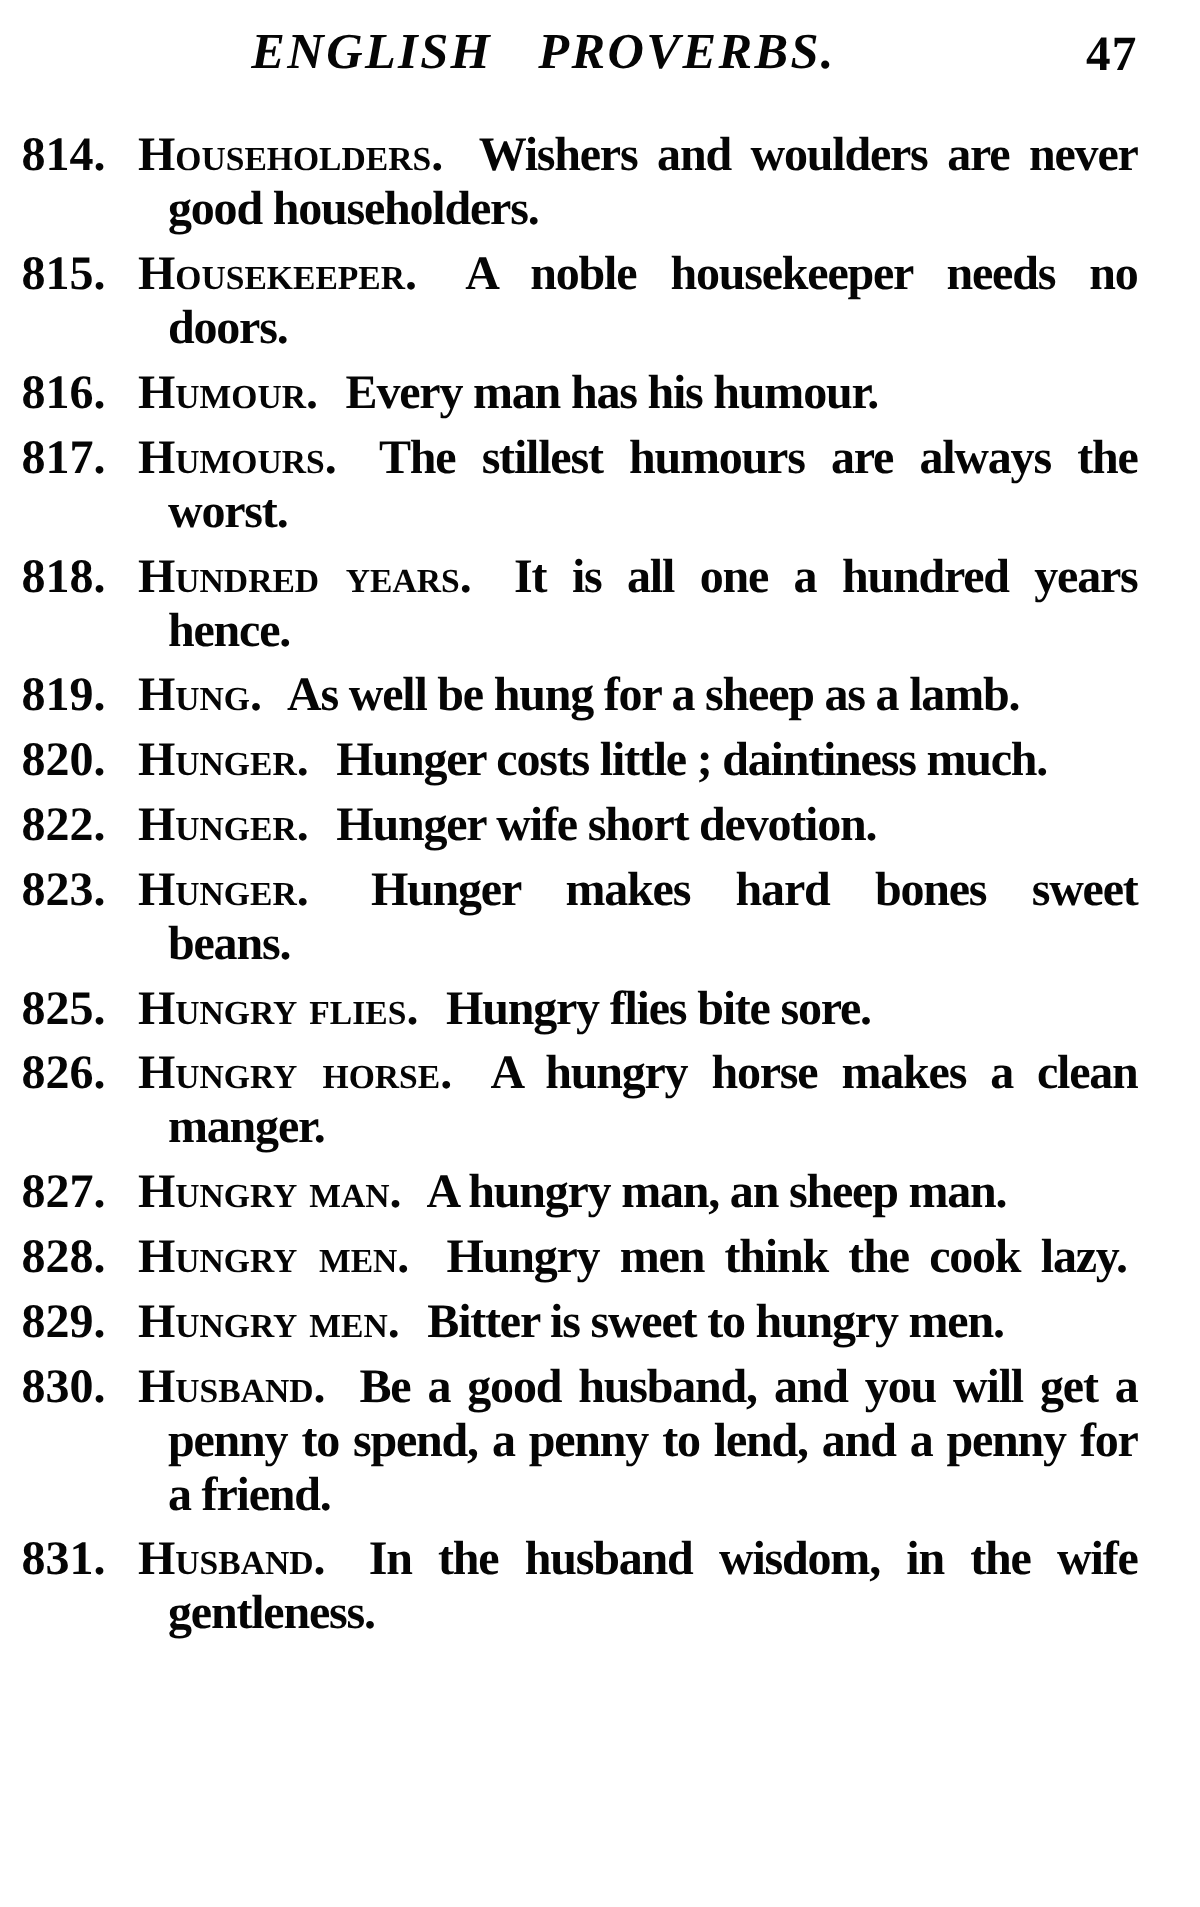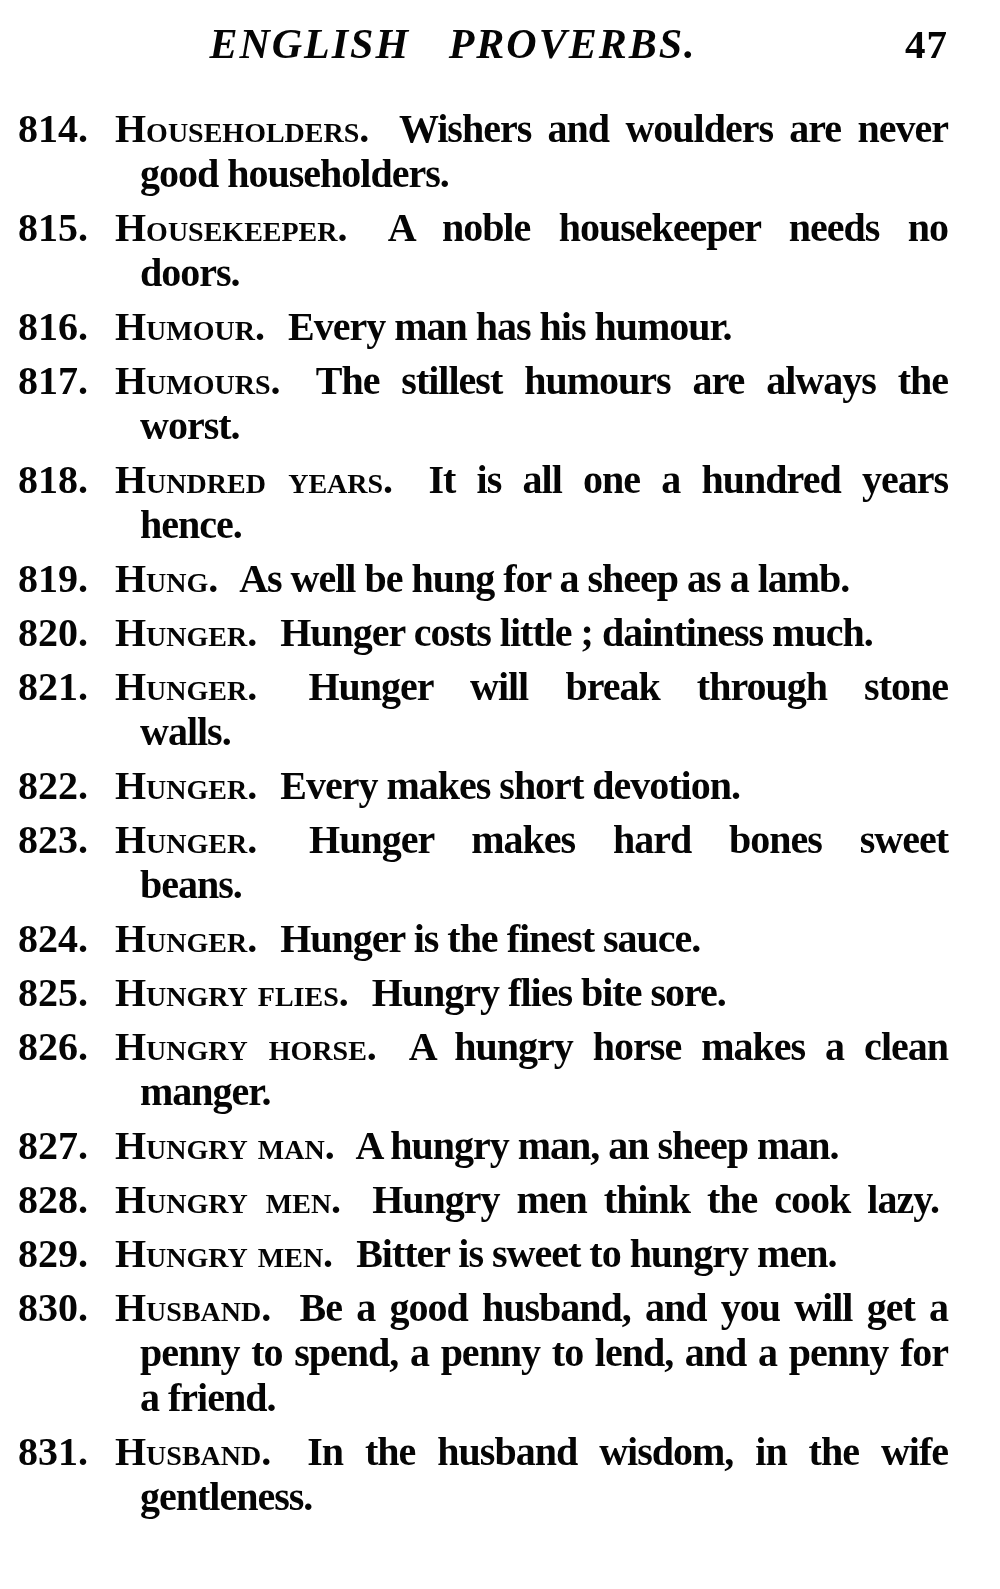--- a/index.html
+++ b/index.html
@@ -99,27 +99,25 @@
     <p class="entry"><span class="num">816.</span><span class="hw">Humour.</span> <span class="txt">Every man has his humour.</span></p>
 
     <p class="entry"><span class="num">817.</span><span class="hw">Humours.</span> <span class="txt">The stillest humours are always the worst.</span></p>
 
     <p class="entry"><span class="num">818.</span><span class="hw">Hundred years.</span> <span class="txt">It is all one a hundred years hence.</span></p>
 
     <p class="entry"><span class="num">819.</span><span class="hw">Hung.</span> <span class="txt">As well be hung for a sheep as a lamb.</span></p>
 
     <p class="entry"><span class="num">820.</span><span class="hw">Hunger.</span> <span class="txt">Hunger costs little ; daintiness much.</span></p>
 
-    <p class="entry stretch"><span class="num">821.</span><span class="hw">Hunger.</span> <span class="txt">Hunger will break through stone walls.</span></p>
 
-    <p class="entry"><span class="num">822.</span><span class="hw">Hunger.</span> <span class="txt">Every makes short devotion.</span></p>
+    <p class="entry"><span class="num">822.</span><span class="hw">Hunger.</span> <span class="txt">Hunger wife short devotion.</span></p>
 
     <p class="entry stretch"><span class="num">823.</span><span class="hw">Hunger.</span> <span class="txt">Hunger makes hard bones sweet beans.</span></p>
 
-    <p class="entry"><span class="num">824.</span><span class="hw">Hunger.</span> <span class="txt">Hunger is the finest sauce.</span></p>
 
     <p class="entry"><span class="num">825.</span><span class="hw">Hungry flies.</span> <span class="txt">Hungry flies bite sore.</span></p>
 
     <p class="entry"><span class="num">826.</span><span class="hw">Hungry horse.</span> <span class="txt">A hungry horse makes a clean manger.</span></p>
 
     <p class="entry"><span class="num">827.</span><span class="hw">Hungry man.</span> <span class="txt">A hungry man, an sheep man.</span></p>
 
     <p class="entry stretch"><span class="num">828.</span><span class="hw">Hungry men.</span> <span class="txt">Hungry men think the cook lazy.</span></p>
 
     <p class="entry"><span class="num">829.</span><span class="hw">Hungry men.</span> <span class="txt">Bitter is sweet to hungry men.</span></p>

